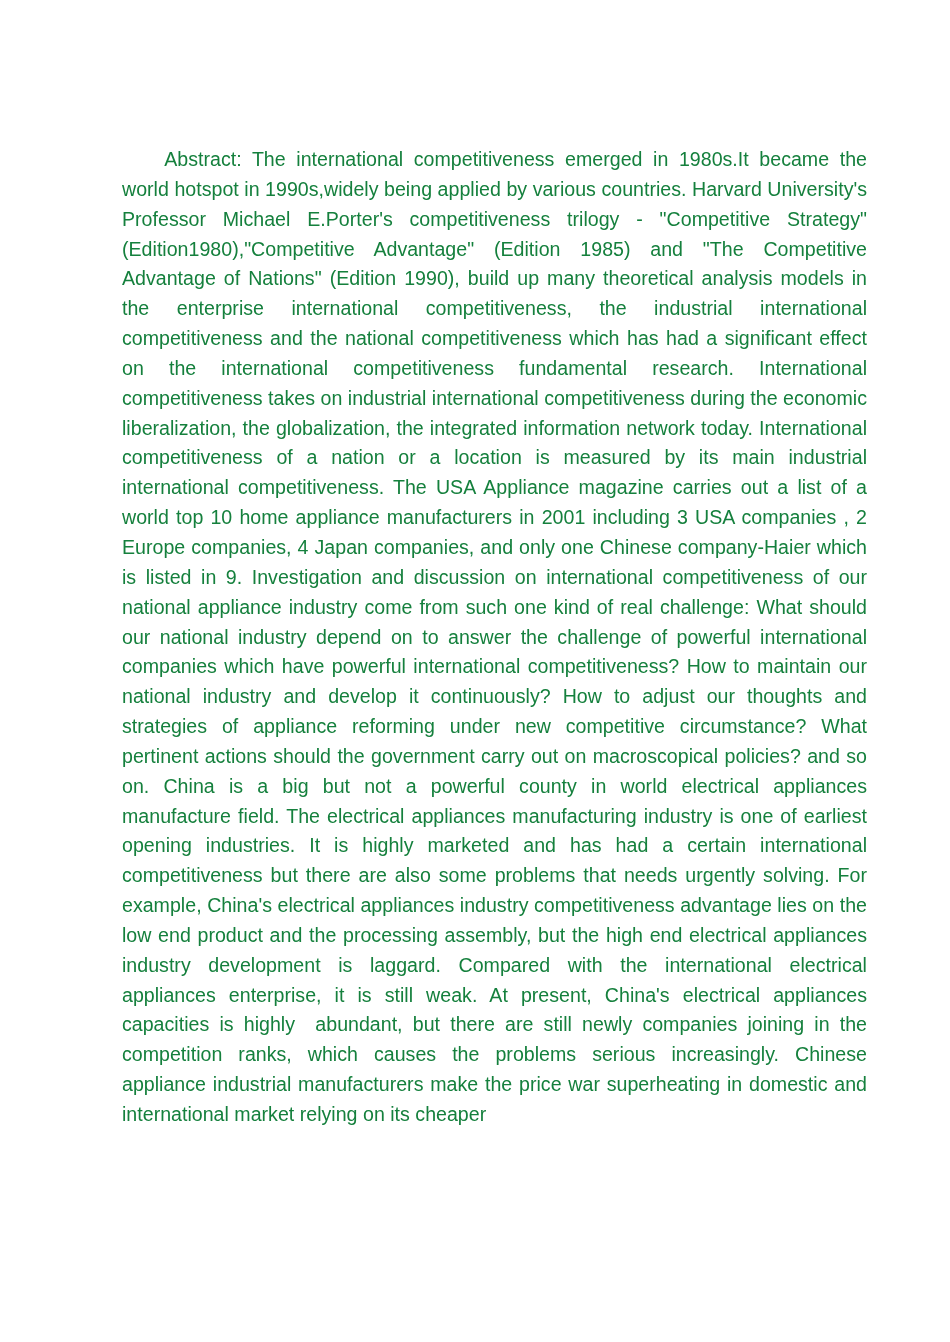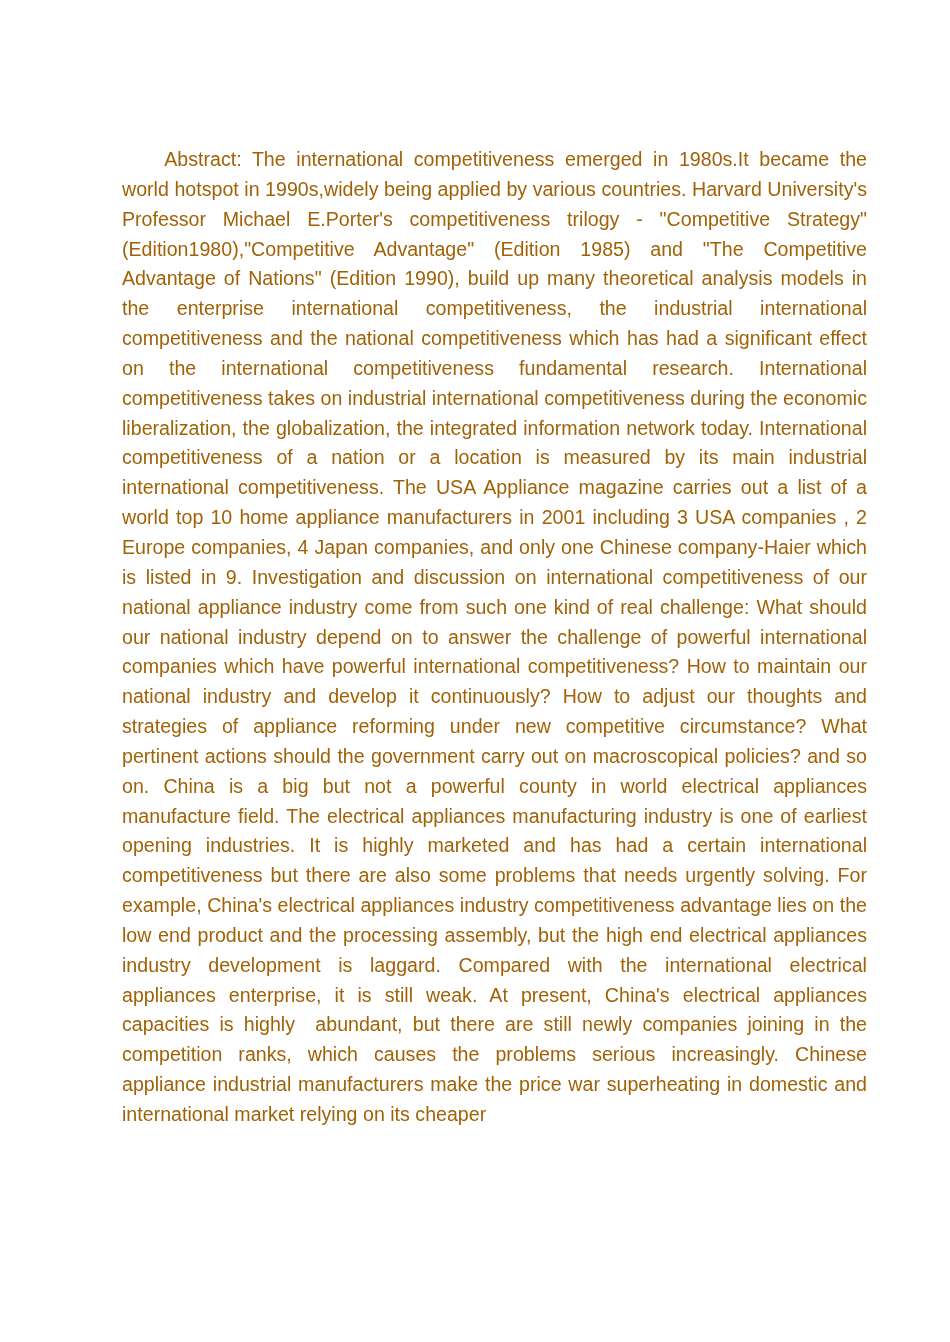--- a/index.html
+++ b/index.html
@@ -29,21 +29,21 @@
     width: 745px;
   }
   .abstract-paragraph {
     margin: 0;
     font-family: "Liberation Sans", sans-serif;
     font-size: 19.6px;
     line-height: 29.85px;
     text-align: justify;
     text-justify: inter-word;
     text-indent: 21px;
-    color: #a16207;
+    color: #15803d;
     letter-spacing: 0.01px;
     word-spacing: 0px;
     white-space: pre-wrap;
     hyphens: none;
     -webkit-hyphens: none;
   }
 </style>
 </head>
 <body>
 

